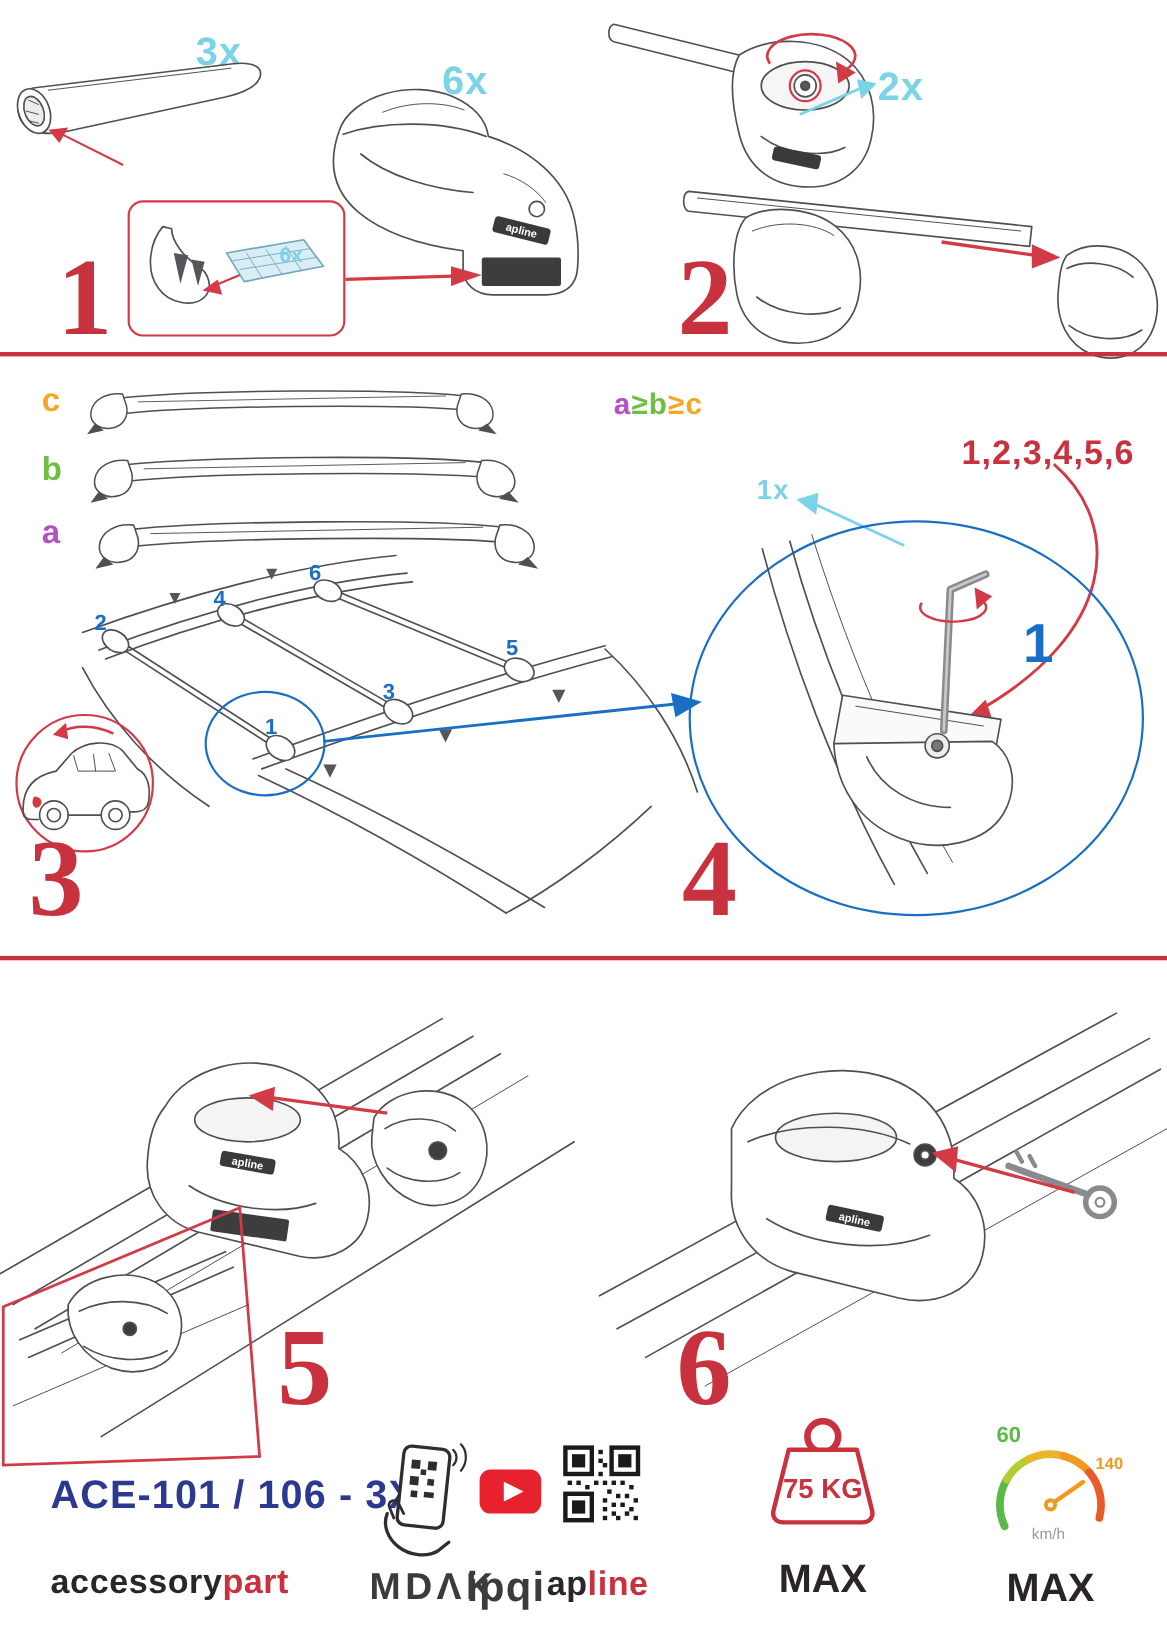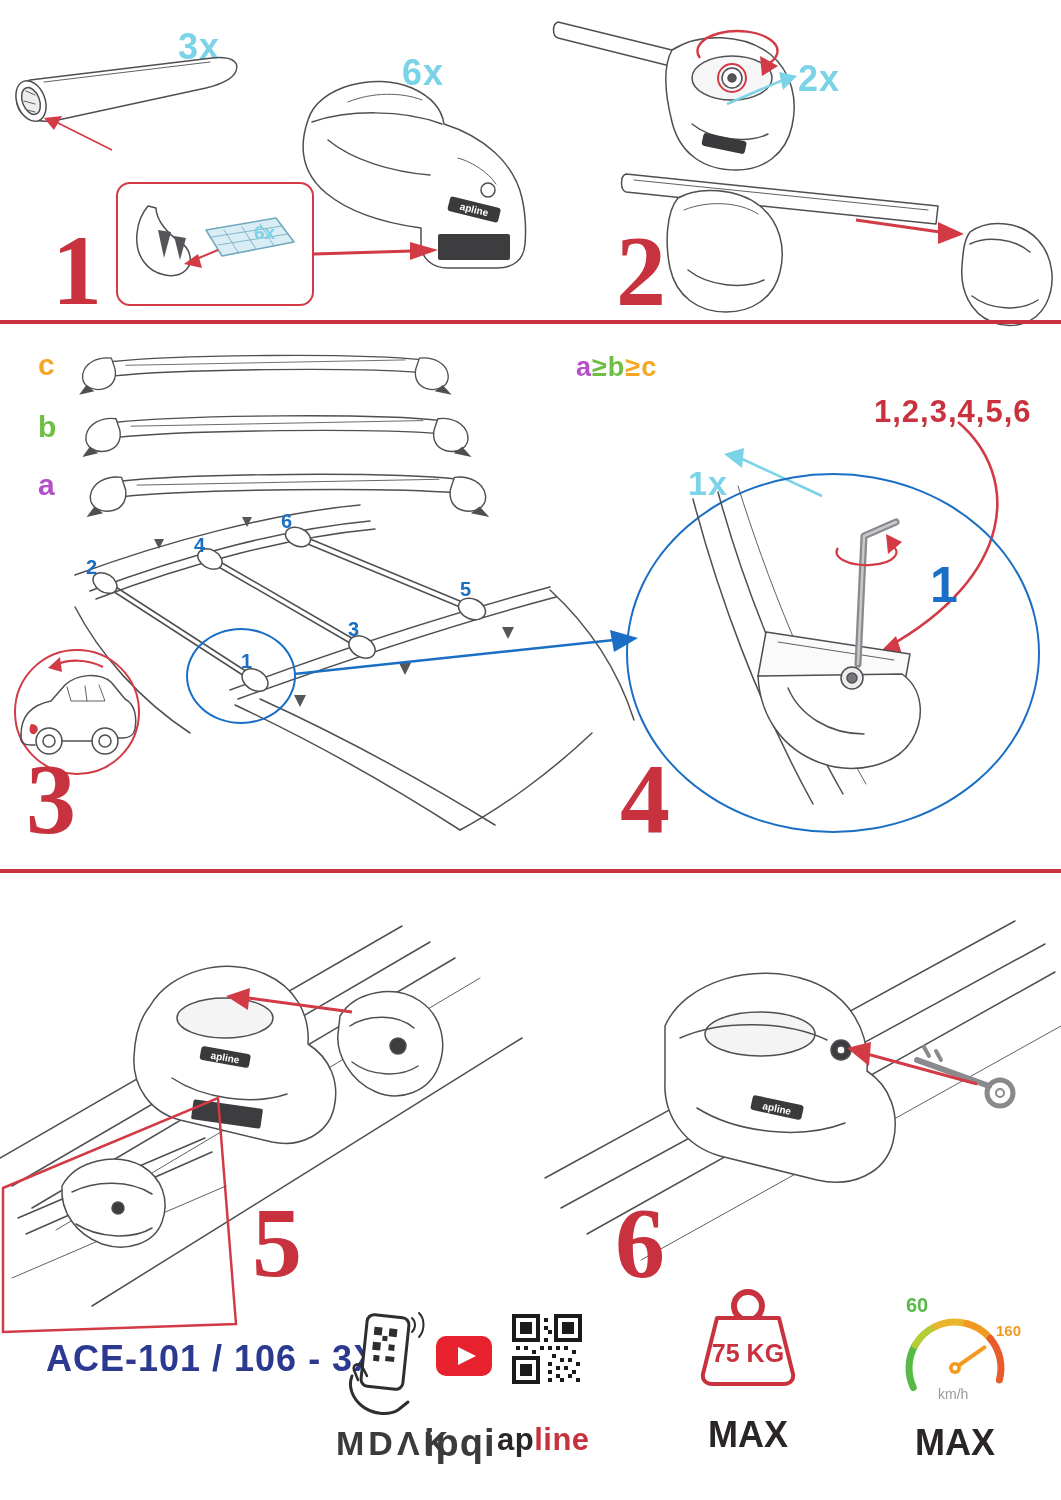--- a/index.html
+++ b/index.html
@@ -166,21 +166,21 @@
     <span class="abs bar-label" style="left:38px;top:80px;color:#6fbe44;">b</span>
     <svg class="abs" style="left:72px;top:70px;" width="408" height="58" viewBox="0 0 430 62">
         <use href="#bar-assembly"></use>
       </svg>
 
     <span class="abs bar-label" style="left:38px;top:138px;color:#b44fc8;">a</span>
     <svg class="abs" style="left:72px;top:128px;" width="430" height="60" viewBox="0 0 430 62">
         <use href="#bar-assembly"></use>
       </svg>
 
-    <div class="abs rule" style="left:558px;top:22px;margin-left:18px;">
+    <div class="abs rule" style="left:558px;top:22px;">
       <span style="color:#b44fc8;">a</span><span style="color:#6fbe44;">≥</span><span style="color:#6fbe44;">b</span><span style="color:#f5a623;">≥</span><span style="color:#f5a623;">c</span>
     </div>
 
     <svg class="abs" style="left:30px;top:165px;" width="610" height="340" viewBox="0 0 610 340">
       <g class="lineart" stroke-width="1.3">
         <path class="nf" d="M45 80 C140 45 245 18 330 10"></path>
         <path class="nf" d="M60 96 C155 60 255 34 340 26"></path>
         <path class="nf" d="M66 104 C160 68 260 42 345 34"></path>
         <path class="nf" d="M200 195 C300 158 415 120 520 92"></path>
         <path class="nf" d="M208 204 C308 168 420 130 526 102"></path>
@@ -241,21 +241,21 @@
       <path class="red-stroke" d="M97 27 C81 19 62 19 50 25" stroke-width="2.2"></path>
       <polygon class="red-fill" points="54,17 42,28 56,32"></polygon>
       <path class="red-fill" d="M25 84 C21 91 26 97 30 93 C34 89 31 84 25 84 Z"></path>
     </svg>
 
     <span class="abs step-num" style="left:26px;top:428px;">3</span>
   </div>
 
   <div class="abs" style="left:620px;top:380px;width:441px;height:490px;">
     <span class="abs seq-text" style="left:254px;top:14px;">1,2,3,4,5,6</span>
-    <span class="abs qty" style="left:68px;top:52px;font-size:34px;margin-top:32px;">1x</span>
+    <span class="abs qty" style="left:68px;top:52px;font-size:25px;">1x</span>
 
     <svg class="abs" style="left:104px;top:66px;" width="105" height="58" viewBox="0 0 105 58">
       <path class="cyan-stroke" d="M98 50 L16 12" stroke-width="2.5"></path>
       <polygon class="cyan-fill" points="20,2 0,8 18,22"></polygon>
     </svg>
 
     <svg class="abs" style="left:226px;top:36px;" width="210" height="250" viewBox="0 0 210 250">
       <path class="red-stroke" d="M112 6 C175 60 170 160 40 232" stroke-width="2.6"></path>
       <polygon class="red-fill" points="30,240 50,220 58,244"></polygon>
     </svg>
@@ -360,20 +360,23 @@
       <polygon class="red-fill" points="326,156 302,162 324,180"></polygon>
     </svg>
 
     <span class="abs step-num" style="left:70px;top:322px;">6</span>
   </div>
 
   <div class="abs" style="left:0;top:1280px;width:1061px;height:220px;">
 
     <span class="abs model-text" style="left:46px;top:58px;">ACE-101 / 106 - 3X</span>
 
+    <div class="abs brand" style="left:46px;top:140px;">
+      <span>accessory</span><span class="red">part</span>
+    </div>
 
     <svg class="abs" style="left:334px;top:30px;" width="92" height="108" viewBox="0 0 92 108">
       <g stroke="#2e2e30" stroke-width="3" fill="#fff" stroke-linejoin="round" stroke-linecap="round">
         <rect x="30" y="6" width="42" height="72" rx="7" transform="rotate(6 51 42)"></rect>
         <path d="M78 8 C82 12 82 18 78 22" fill="none" stroke-width="2"></path>
         <path d="M85 3 C91 9 91 20 85 27" fill="none" stroke-width="2"></path>
         <path d="M18 66 C14 76 18 88 28 96 C38 104 54 106 64 100 L74 92" fill="none"></path>
         <path d="M24 70 L20 60 C18 54 26 52 29 58 L33 66" fill="none" stroke-width="2.5"></path>
       </g>
       <g fill="#2e2e30" transform="rotate(6 51 42)">
@@ -452,20 +455,20 @@
         <path d="M25.3 99.5 A 46 46 0 0 1 27.2 57" stroke="#58b947" stroke-width="7" fill="none" stroke-linecap="round"></path>
         <path d="M27.2 57 A 46 46 0 0 1 47.6 38.3" stroke="#b5cc34" stroke-width="7" fill="none" stroke-linecap="round"></path>
         <path d="M47.6 38.3 A 46 46 0 0 1 78.9 35.6" stroke="#e8b52c" stroke-width="7" fill="none" stroke-linecap="round"></path>
         <path d="M78.9 35.6 A 46 46 0 0 1 102.2 50.4" stroke="#f29a1f" stroke-width="7" fill="none" stroke-linecap="round"></path>
         <path d="M102.2 50.4 A 46 46 0 0 1 111.4 91.9" stroke="#ea5b2b" stroke-width="7" fill="none" stroke-linecap="round"></path>
         <path d="M67 80 L96.5 59.4" stroke="#f29a1f" stroke-width="4" stroke-linecap="round"></path>
         <circle cx="67" cy="80" r="6" fill="#f29a1f"></circle>
         <circle cx="67" cy="80" r="2.4" fill="#fff"></circle>
       </svg>
       <span class="abs gauge-60" style="left:18px;top:6px;">60</span>
-      <span class="abs gauge-120" style="left:108px;top:34px;">160</span>
+      <span class="abs gauge-120" style="left:108px;top:34px;">140</span>
       <span class="abs gauge-unit" style="left:50px;top:98px;">km/h</span>
       <div class="max-text" style="width:134px;margin-top:16px;">MAX</div>
     </div>
 
   </div>
 
 </div>
 
 </body></html>

